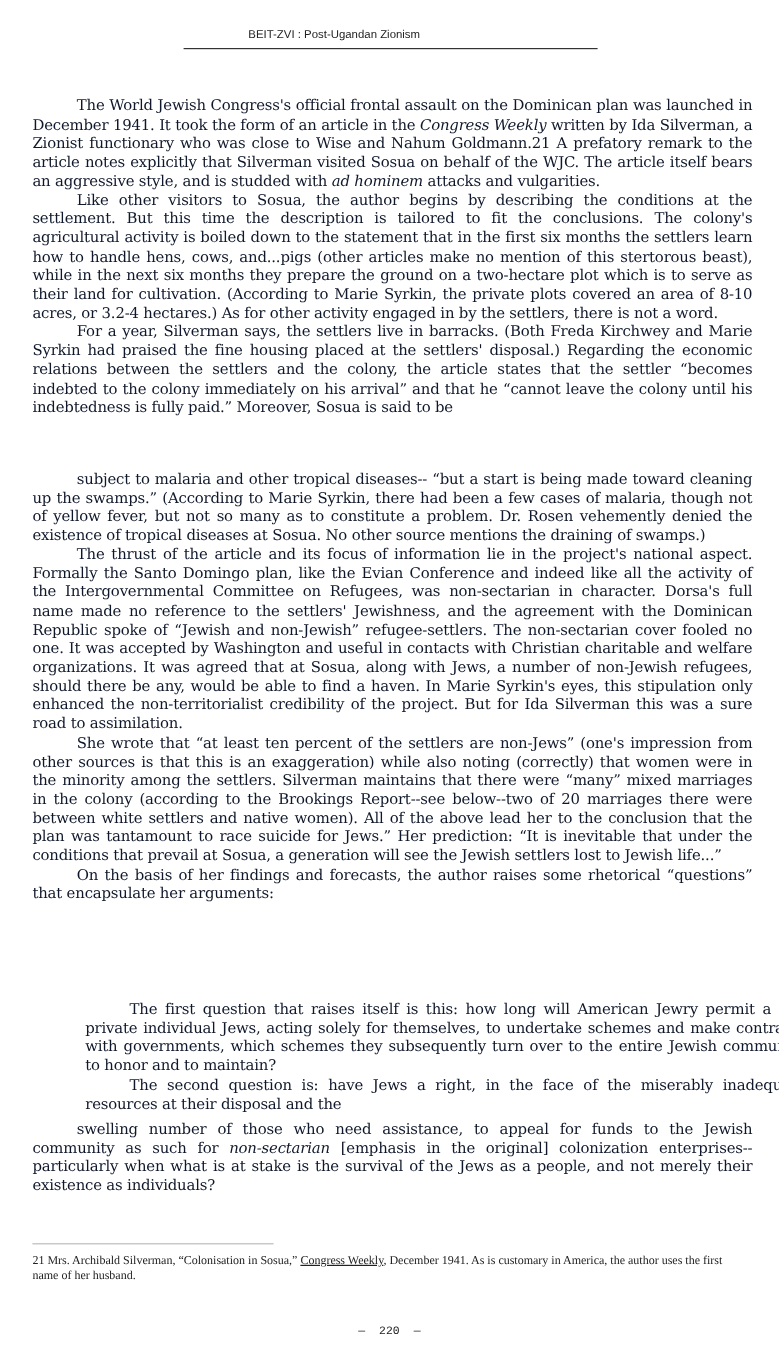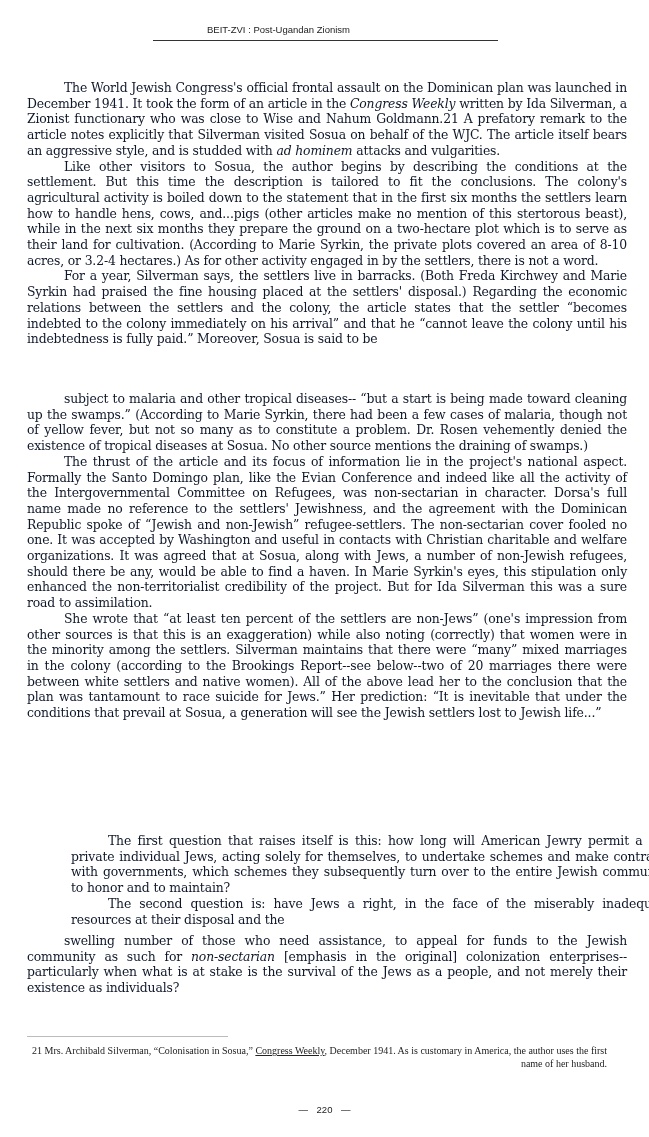--- a/index.html
+++ b/index.html
@@ -22,45 +22,46 @@
   .block2 { top: 391px; }
   .block3 { top: 833px; margin-left: 44px; }
   .block4 { top: 933px; }
   em { font-style: italic; }
   .fn-rule {
     position: absolute; top: 1036px; left: 27px; width: 201px; height: 0;
     border-top: 1px solid #bbb;
   }
   .footnote {
     position: absolute; top: 1044px; left: 27px; width: 580px;
-    font-family: "Liberation Serif", serif; font-size: 10px; line-height: 13px; color: #222; text-align: right;
+    font-family: "Liberation Serif", serif; font-size: 10px; line-height: 13px; color: #222;
   }
   .footnote u { text-decoration: underline; }
   .page-number {
     position: absolute; top: 1104px; left: 0; width: 649px; text-align: center;
-    font-family: Liberation Sans, sans-serif; font-size: 9.5px; color: #222;
+    font-family: Liberation Mono, monospace; font-size: 9.5px; color: #222;
     word-spacing: 6px;
   }
 </style>
 </head>
 <body>
 
 <div class="running-head">BEIT-ZVI : Post-Ugandan Zionism</div>
 <div class="head-rule"></div>
 
 <div class="body-text block1">
   <p><span>The World Jewish Congress's official frontal assault on the Dominican plan was launched in December 1941. It took the form of an article in the </span><em>Congress Weekly</em><span> written by Ida Silverman, a Zionist functionary who was close to Wise and Nahum Goldmann.21 A prefatory remark to the article notes explicitly that Silverman visited Sosua on behalf of the WJC. The article itself bears an aggressive style, and is studded with </span><em>ad hominem</em><span> attacks and vulgarities.</span></p>
   <p>Like other visitors to Sosua, the author begins by describing the conditions at the settlement. But this time the description is tailored to fit the conclusions. The colony's agricultural activity is boiled down to the statement that in the first six months the settlers learn how to handle hens, cows, and...pigs (other articles make no mention of this stertorous beast), while in the next six months they prepare the ground on a two-hectare plot which is to serve as their land for cultivation. (According to Marie Syrkin, the private plots covered an area of 8-10 acres, or 3.2-4 hectares.) As for other activity engaged in by the settlers, there is not a word.</p>
   <p>For a year, Silverman says, the settlers live in barracks. (Both Freda Kirchwey and Marie Syrkin had praised the fine housing placed at the settlers' disposal.) Regarding the economic relations between the settlers and the colony, the article states that the settler “becomes indebted to the colony immediately on his arrival” and that he “cannot leave the colony until his indebtedness is fully paid.” Moreover, Sosua is said to be</p>
 </div>
 
 <div class="body-text block2">
   <p>subject to malaria and other tropical diseases-- “but a start is being made toward cleaning up the swamps.” (According to Marie Syrkin, there had been a few cases of malaria, though not of yellow fever, but not so many as to constitute a problem. Dr. Rosen vehemently denied the existence of tropical diseases at Sosua. No other source mentions the draining of swamps.)</p>
   <p>The thrust of the article and its focus of information lie in the project's national aspect. Formally the Santo Domingo plan, like the Evian Conference and indeed like all the activity of the Intergovernmental Committee on Refugees, was non-sectarian in character. Dorsa's full name made no reference to the settlers' Jewishness, and the agreement with the Dominican Republic spoke of “Jewish and non-Jewish” refugee-settlers. The non-sectarian cover fooled no one. It was accepted by Washington and useful in contacts with Christian charitable and welfare organizations. It was agreed that at Sosua, along with Jews, a number of non-Jewish refugees, should there be any, would be able to find a haven. In Marie Syrkin's eyes, this stipulation only enhanced the non-territorialist credibility of the project. But for Ida Silverman this was a sure road to assimilation.</p>
   <p>She wrote that “at least ten percent of the settlers are non-Jews” (one's impression from other sources is that this is an exaggeration) while also noting (correctly) that women were in the minority among the settlers. Silverman maintains that there were “many” mixed marriages in the colony (according to the Brookings Report--see below--two of 20 marriages there were between white settlers and native women). All of the above lead her to the conclusion that the plan was tantamount to race suicide for Jews.” Her prediction: “It is inevitable that under the conditions that prevail at Sosua, a generation will see the Jewish settlers lost to Jewish life...”</p>
+  <p>On the basis of her findings and forecasts, the author raises some rhetorical “questions” that encapsulate her arguments:</p>
 </div>
 
 <div class="body-text block3">
   <p>The first question that raises itself is this: how long will American Jewry permit a few private individual Jews, acting solely for themselves, to undertake schemes and make contracts with governments, which schemes they subsequently turn over to the entire Jewish community to honor and to maintain?</p>
   <p>The second question is: have Jews a right, in the face of the miserably inadequate resources at their disposal and the</p>
 </div>
 
 <div class="body-text block4">
   <p><span>swelling number of those who need assistance, to appeal for funds to the Jewish community as such for </span><em>non-sectarian</em><span> [emphasis in the original] colonization enterprises--particularly when what is at stake is the survival of the Jews as a people, and not merely their existence as individuals?</span></p>
 </div>

